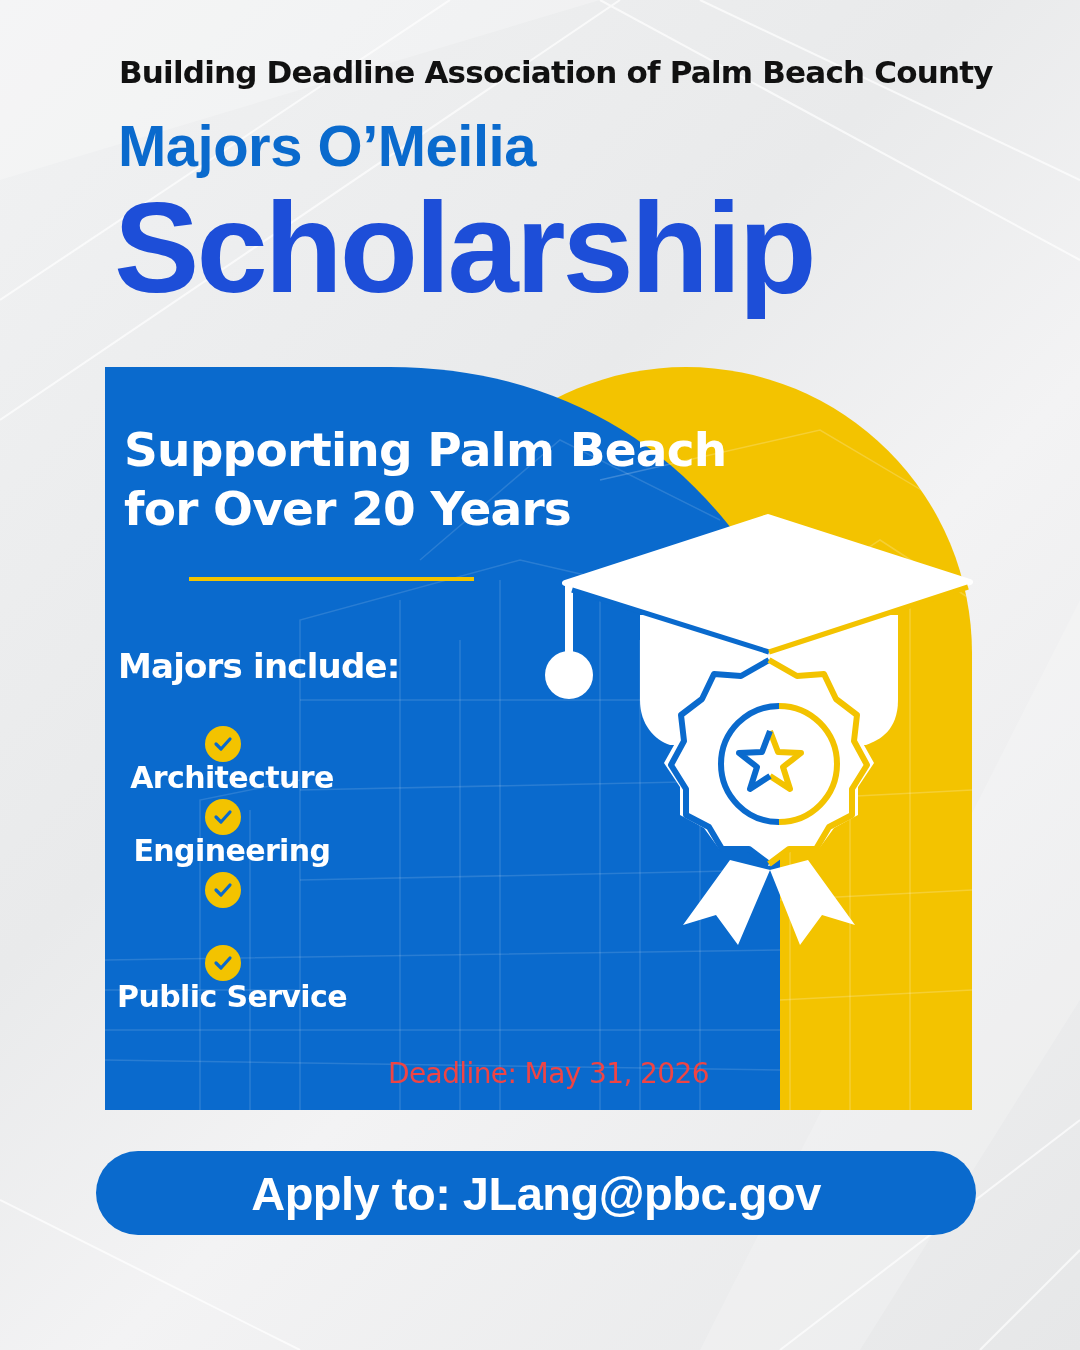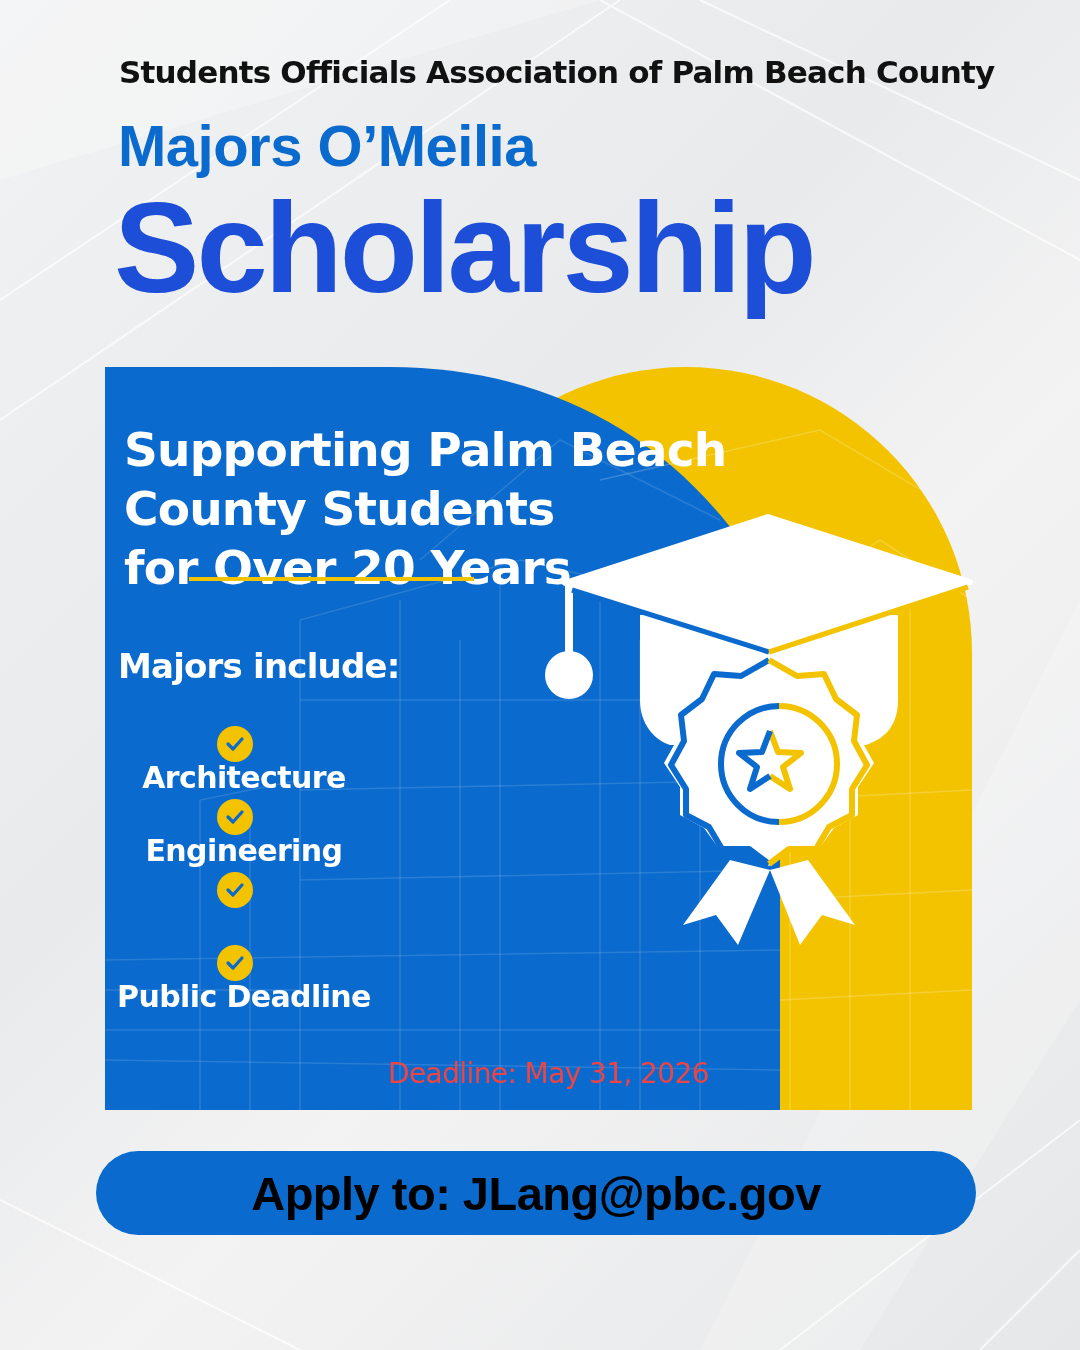--- a/index.html
+++ b/index.html
@@ -44,40 +44,40 @@
   .deadline {
     position: absolute; left: 388px; top: 1057px; margin: 0;
     font-family: "DejaVu Sans", sans-serif; font-weight: normal; color: #ef4444;
     font-size: 28px; letter-spacing: -0.6px; white-space: nowrap;
   }
   .apply-btn {
     position: absolute; left: 96px; top: 1151px; width: 880px; height: 84px;
     background: #0a6acd; border-radius: 42px; display: flex; align-items: center; justify-content: center;
     cursor: pointer; text-decoration: none;
   }
-  .apply-text { font-family: "Liberation Sans", sans-serif; font-weight: bold; color: #000000; font-size: 47px; letter-spacing: -0.5px; white-space: nowrap; }
+  .apply-text { font-family: "Liberation Sans", sans-serif; font-weight: bold; color: #ffffff; font-size: 47px; letter-spacing: -0.5px; white-space: nowrap; }
 </style>
 </head>
 <body>
 
 <svg class="bg-lines" width="1080" height="1350" viewBox="0 0 1080 1350">
   <g stroke="#ffffff" stroke-width="2" opacity="0.7" fill="none">
     <line x1="0" y1="300" x2="450" y2="0"></line>
     <line x1="0" y1="420" x2="620" y2="0"></line>
     <line x1="600" y1="0" x2="1080" y2="260"></line>
     <line x1="700" y1="0" x2="1080" y2="180"></line>
     <line x1="0" y1="1200" x2="300" y2="1350"></line>
     <line x1="780" y1="1350" x2="1080" y2="1120"></line>
     <line x1="980" y1="1350" x2="1080" y2="1250"></line>
   </g>
   <polygon points="0,180 600,0 0,0" fill="#ffffff" opacity="0.25"></polygon>
   <polygon points="1080,600 1080,1000 860,1350 700,1350" fill="#ffffff" opacity="0.2"></polygon>
 </svg>
 
-<h3 class="org-line">Students Officials Association of Palm Beach County</h3>
+<h3 class="org-line">Building Deadline Association of Palm Beach County</h3>
 <h2 class="name-line">Majors O’Meilia</h2>
 <h1 class="title-line">Scholarship</h1>
 
 <svg class="panel-svg" width="1080" height="1350" viewBox="0 0 1080 1350">
   <defs>
     <clipPath id="blueClip">
       <path d="M105,367 L390,367 C560,367 700,450 780,605 L780,1110 L105,1110 Z"></path>
     </clipPath>
     <clipPath id="yellowClip">
       <path d="M400,653 A286,286 0 0 1 972,653 L972,1110 L400,1110 Z"></path>
@@ -125,21 +125,20 @@
     <path d="M780,706 A58,58 0 0 0 780,822" fill="none" stroke="#0a6acd" stroke-width="6" transform="translate(-1,0)"></path>
     <path d="M779,706 A58,58 0 0 1 779,822" fill="none" stroke="#f3c300" stroke-width="6"></path>
 
     <path d="M770,731 L778,752 L801,753 L783,767 L790,789 L770,776" fill="none" stroke="#f3c300" stroke-width="6" stroke-linejoin="round"></path>
     <path d="M770,731 L762,752 L739,753 L757,767 L750,789 L770,776" fill="none" stroke="#0a6acd" stroke-width="6" stroke-linejoin="round"></path>
   </g>
 </svg>
 
 <div class="tagline">
   <span class="line">Supporting Palm Beach</span>
-  <span class="line">County Students</span>
   <span class="line"><span>for </span><span>Over 20 Years</span></span>
 </div>
 <div class="underline-bar"></div>
 
 <h4 class="majors-title">Majors include:</h4>
 
 <ul class="majors-list">
   <li>
     <span class="check">
         <svg width="20" height="16" viewBox="0 0 20 16">
@@ -162,21 +161,21 @@
           <path d="M3,8 L8,13 L17,3" fill="none" stroke="#0a6acd" stroke-width="3.2" stroke-linecap="round" stroke-linejoin="round"></path>
         </svg>
       </span>
   </li>
   <li>
     <span class="check">
         <svg width="20" height="16" viewBox="0 0 20 16">
           <path d="M3,8 L8,13 L17,3" fill="none" stroke="#0a6acd" stroke-width="3.2" stroke-linecap="round" stroke-linejoin="round"></path>
         </svg>
       </span>
-    <span class="major-label">Public Deadline</span>
+    <span class="major-label">Public Service</span>
   </li>
 </ul>
 
 <p class="deadline">Deadline: May 31, 2026</p>
 
 <a class="apply-btn">
   <span class="apply-text">Apply to: JLang@pbc.gov</span>
 </a>
 
 </body></html>

